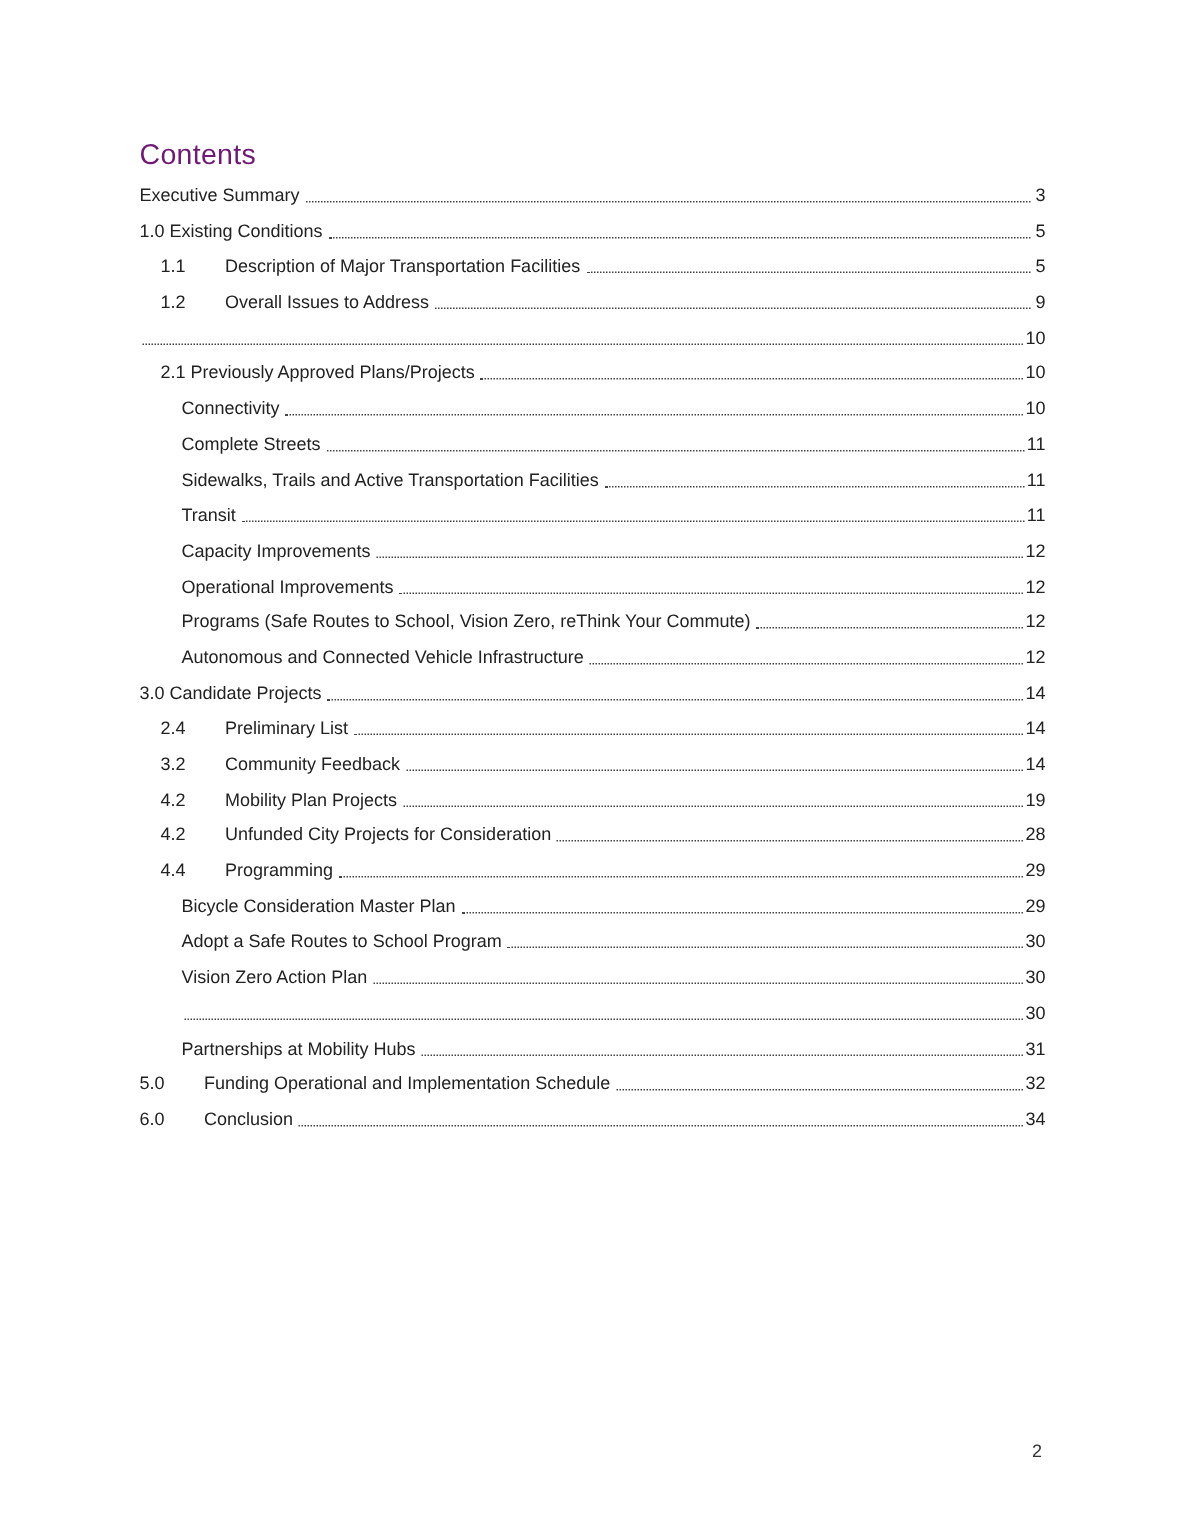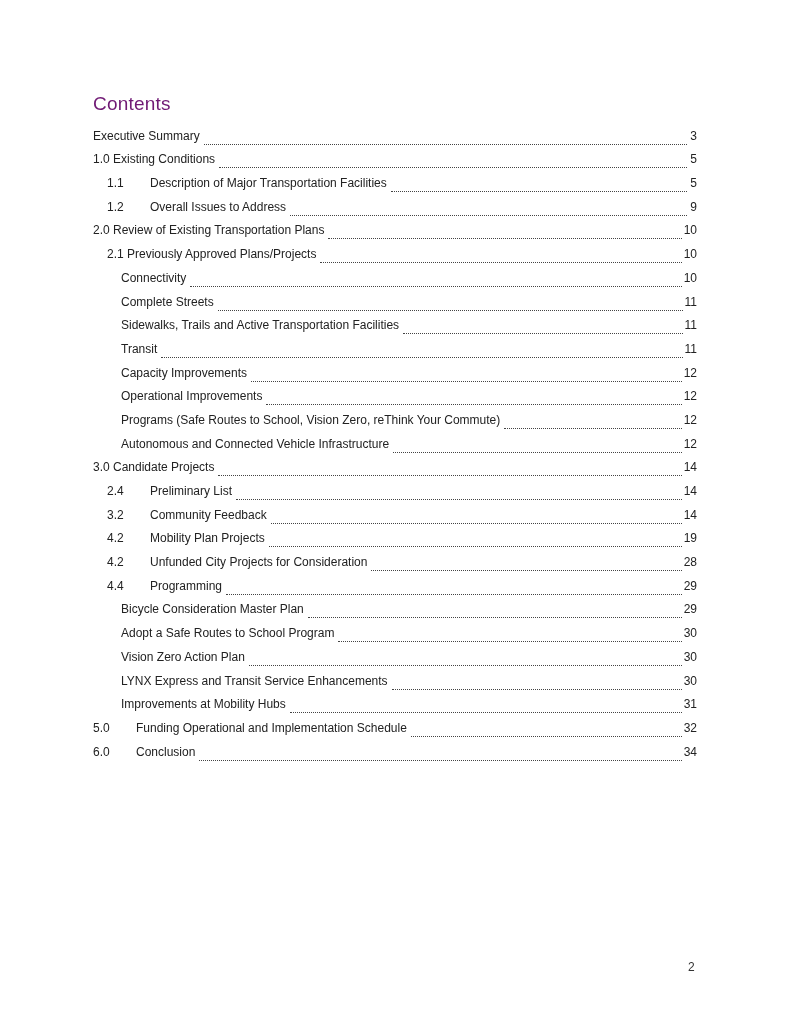--- a/index.html
+++ b/index.html
@@ -10,21 +10,21 @@
     }
     .page { position: absolute; left: 0; top: 0; width: 791px; height: 1024px; background: #fff; }
     .toc-title {
       position: absolute; left: 93px; top: 93px;
       font-size: 19px; color: #701a75; letter-spacing: 0.2px;
       font-family: "Liberation Sans", sans-serif;
     }
     .toc { position: absolute; left: 93px; top: 121px; width: 604px; }
     .row {
       position: relative; height: 23.7px; line-height: 18px;
-      font-size: 12px; display: flex; align-items: flex-end;
+      font-size: 12px; display: flex; align-items: flex-start;
       white-space: nowrap;
     }
     .row .num { display: inline-block; flex: 0 0 auto; }
     .row .label { flex: 0 0 auto; padding-right: 2px; }
     .row .leader {
       flex: 1 1 auto; overflow: hidden; margin: 0 2px;
       border-bottom: 1.3px dotted #444; height: 13px;
     }
     .row .page-no { flex: 0 0 auto; min-width: 8px; text-align: right; }
     .lvl1 { padding-left: 0; }
@@ -58,21 +58,20 @@
         <span class="leader"></span>
         <span class="page-no">5</span>
       </div>
       <div class="row lvl2">
         <span class="num num-w1">1.2</span>
         <span class="label">Overall Issues to Address</span>
         <span class="leader"></span>
         <span class="page-no">9</span>
       </div>
       <div class="row lvl1">
-        <span class="label">2.0 Review of Existing Transportation Plans</span>
         <span class="leader"></span>
         <span class="page-no">10</span>
       </div>
       <div class="row lvl2">
         <span class="label">2.1 Previously Approved Plans/Projects</span>
         <span class="leader"></span>
         <span class="page-no">10</span>
       </div>
       <div class="row lvl3">
         <span class="label">Connectivity</span>
@@ -158,26 +157,25 @@
         <span class="label">Adopt a Safe Routes to School Program</span>
         <span class="leader"></span>
         <span class="page-no">30</span>
       </div>
       <div class="row lvl3">
         <span class="label">Vision Zero Action Plan</span>
         <span class="leader"></span>
         <span class="page-no">30</span>
       </div>
       <div class="row lvl3">
-        <span class="label">LYNX Express and Transit Service Enhancements</span>
         <span class="leader"></span>
         <span class="page-no">30</span>
       </div>
       <div class="row lvl3">
-        <span class="label">Improvements at Mobility Hubs</span>
+        <span class="label">Partnerships at Mobility Hubs</span>
         <span class="leader"></span>
         <span class="page-no">31</span>
       </div>
       <div class="row lvl1">
         <span class="num num-w2b">5.0</span>
         <span class="label">Funding Operational and Implementation Schedule</span>
         <span class="leader"></span>
         <span class="page-no">32</span>
       </div>
       <div class="row lvl1">

